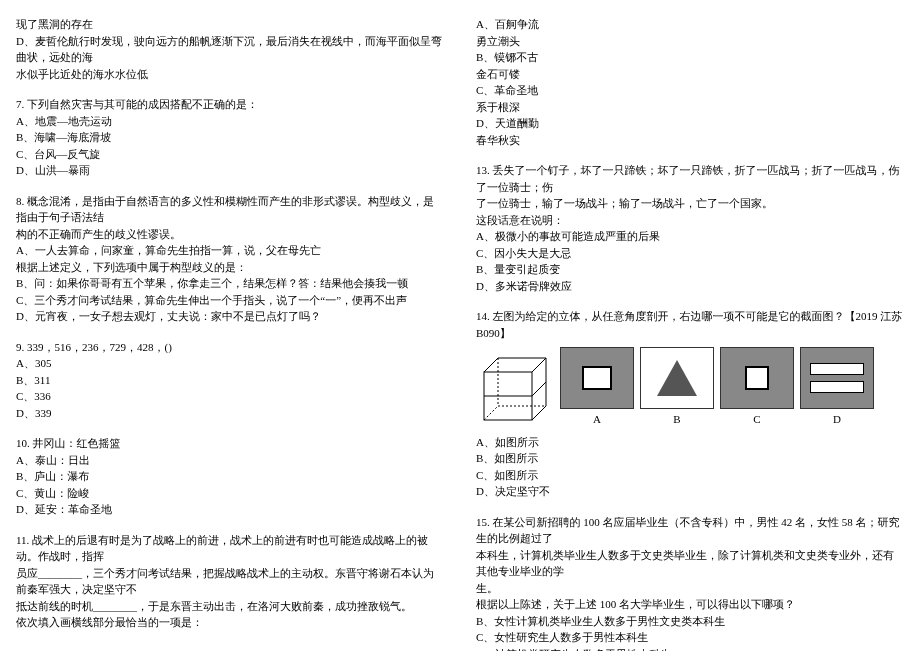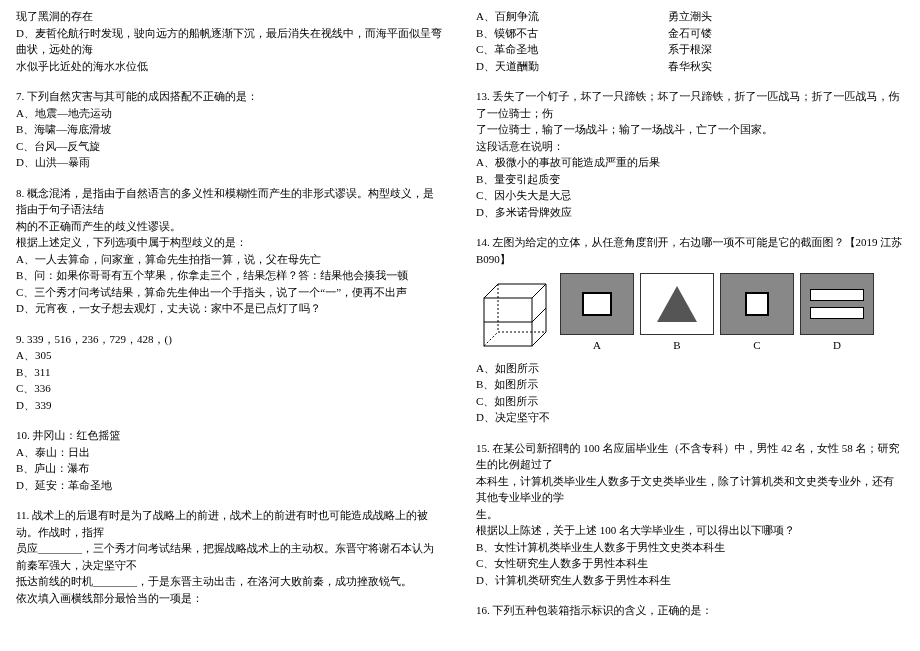--- a/index.html
+++ b/index.html
@@ -8,27 +8,27 @@
     font-size: 11px;
     line-height: 1.5;
     background: #fff;
     color: #000;
     width: 920px;
     height: 651px;
     display: flex;
   }
   .col {
     width: 50%;
-    padding: 8px 16px;
+    padding: 16px 16px;
   }
   .block { margin-bottom: 14px; }
   .line { display: block; }
-  .opt-row { display: flex; }
+  .opt-row { display: flex; flex-direction: column; }
   .opt-row .c1 { width: 180px; }
-  .opt-row .c2 { width: 180px; margin-left: 12px; }
+  .opt-row .c2 { width: 180px; }
   .figure-row { display: flex; align-items: flex-end; gap: 6px; margin: 6px 0; }
   .fig-box { border: 1px solid #333; background: #fff; display:flex; align-items:center; justify-content:center; position:relative; }
   .fig-label { text-align:center; font-size:11px; margin-top:2px; }
   svg { display:block; }
 </style>
 </head>
 <body>
 
 <div class="col">
 
@@ -42,39 +42,40 @@
     <span class="line">7. 下列自然灾害与其可能的成因搭配不正确的是：</span>
     <span class="line">A、地震—地壳运动</span>
     <span class="line">B、海啸—海底滑坡</span>
     <span class="line">C、台风—反气旋</span>
     <span class="line">D、山洪—暴雨</span>
   </div>
 
   <div class="block">
     <span class="line">8. 概念混淆，是指由于自然语言的多义性和模糊性而产生的非形式谬误。构型歧义，是指由于句子语法结</span>
     <span class="line">构的不正确而产生的歧义性谬误。</span>
+    <span class="line">A、一人去算命，问家童，算命先生拍指一算，说，父在母先亡</span>
     <span class="line">根据上述定义，下列选项中属于构型歧义的是：</span>
-    <span class="line">A、一人去算命，问家童，算命先生拍指一算，说，父在母先亡</span>
     <span class="line">B、问：如果你哥哥有五个苹果，你拿走三个，结果怎样？答：结果他会揍我一顿</span>
     <span class="line">C、三个秀才问考试结果，算命先生伸出一个手指头，说了一个“一”，便再不出声</span>
     <span class="line">D、元宵夜，一女子想去观灯，丈夫说：家中不是已点灯了吗？</span>
   </div>
 
   <div class="block">
     <span class="line">9. 339，516，236，729，428，()</span>
     <span class="line">A、305</span>
     <span class="line">B、311</span>
     <span class="line">C、336</span>
     <span class="line">D、339</span>
   </div>
 
   <div class="block">
     <span class="line">10. 井冈山：红色摇篮</span>
     <span class="line">A、泰山：日出</span>
     <span class="line">B、庐山：瀑布</span>
+    <span class="line">C、黄山：险峻</span>
     <span class="line">D、延安：革命圣地</span>
   </div>
 
   <div class="block">
     <span class="line">11. 战术上的后退有时是为了战略上的前进，战术上的前进有时也可能造成战略上的被动。作战时，指挥</span>
     <span class="line">员应________，三个秀才问考试结果，把握战略战术上的主动权。东晋守将谢石本认为前秦军强大，决定坚守不</span>
     <span class="line">抵达前线的时机________，于是东晋主动出击，在洛河大败前秦，成功挫敌锐气。</span>
     <span class="line">依次填入画横线部分最恰当的一项是：</span>
 
   </div>
@@ -100,22 +101,22 @@
       <span class="c1">D、天道酬勤</span>
       <span class="c2">春华秋实</span>
     </div>
   </div>
 
   <div class="block">
     <span class="line">13. 丢失了一个钉子，坏了一只蹄铁；坏了一只蹄铁，折了一匹战马；折了一匹战马，伤了一位骑士；伤</span>
     <span class="line">了一位骑士，输了一场战斗；输了一场战斗，亡了一个国家。</span>
     <span class="line">这段话意在说明：</span>
     <span class="line">A、极微小的事故可能造成严重的后果</span>
+    <span class="line">C、因小失大是大忌</span>
     <span class="line">B、量变引起质变</span>
-    <span class="line">C、因小失大是大忌</span>
     <span class="line">D、多米诺骨牌效应</span>
   </div>
 
   <div class="block">
     <span class="line">14. 左图为给定的立体，从任意角度剖开，右边哪一项不可能是它的截面图？【2019 江苏 B090】</span>
 
     <div class="figure-row">
 
       <div>
         <svg width="78" height="74" viewBox="0 0 78 74">

